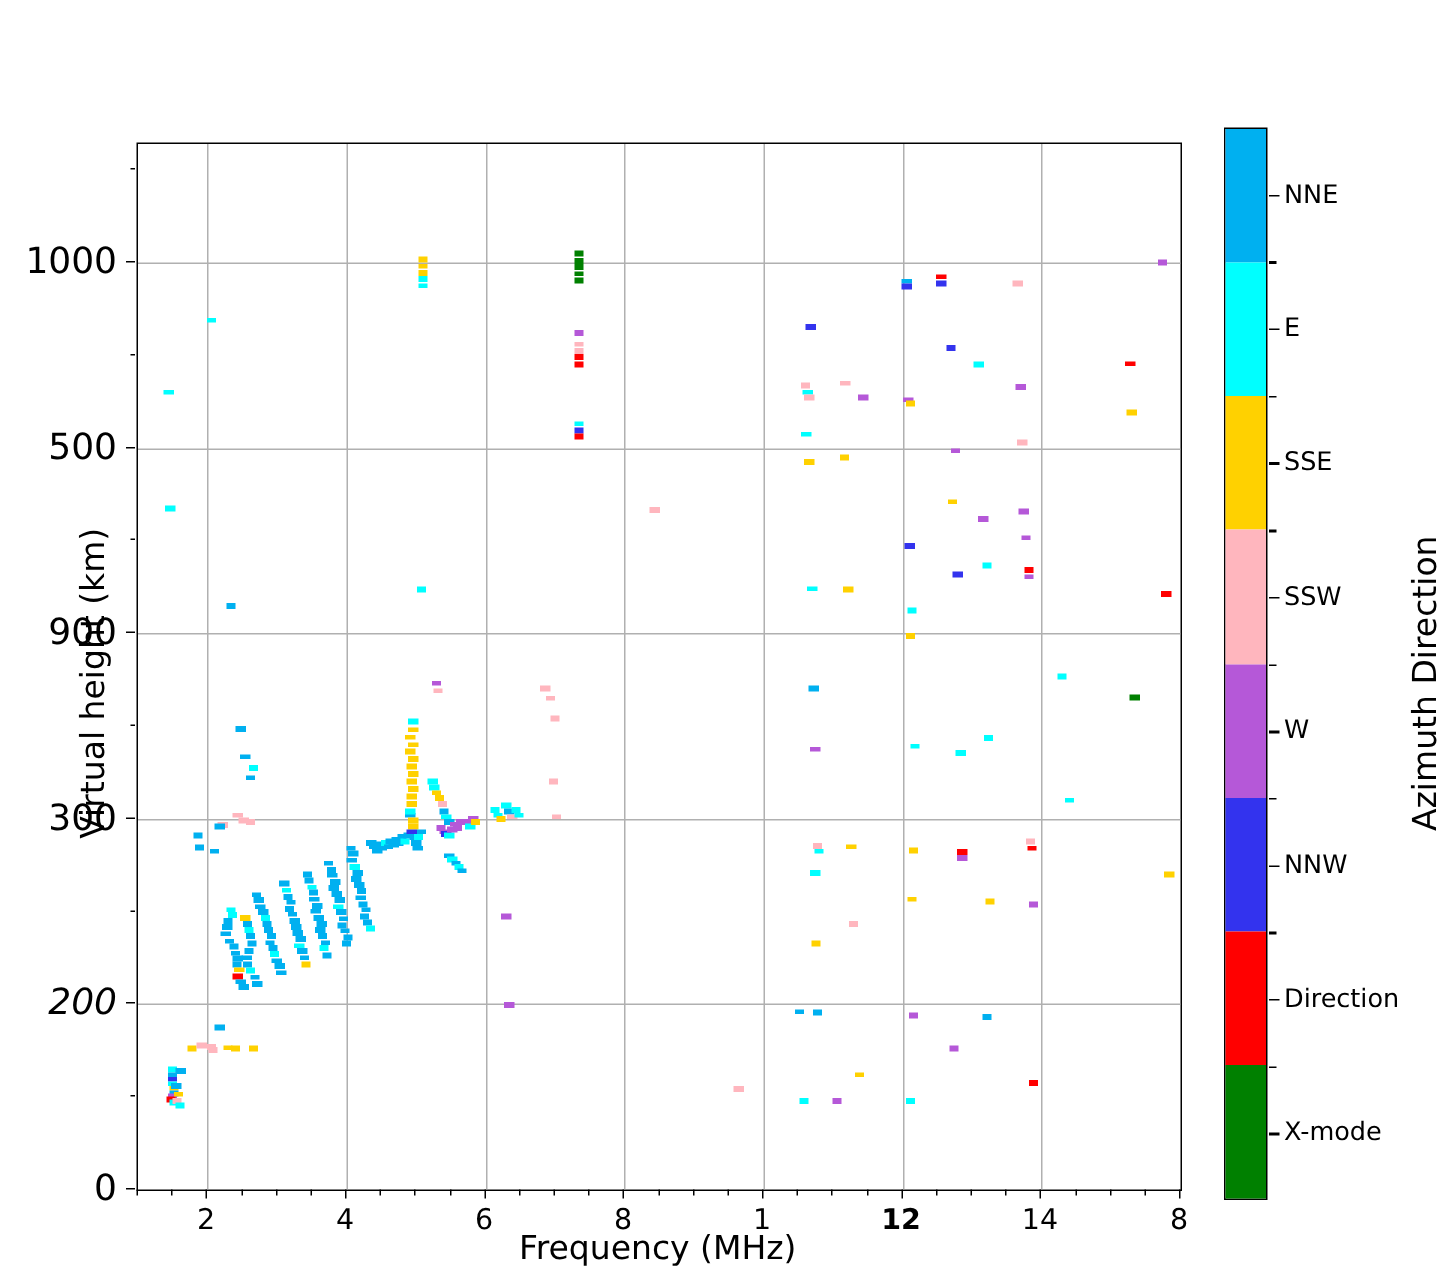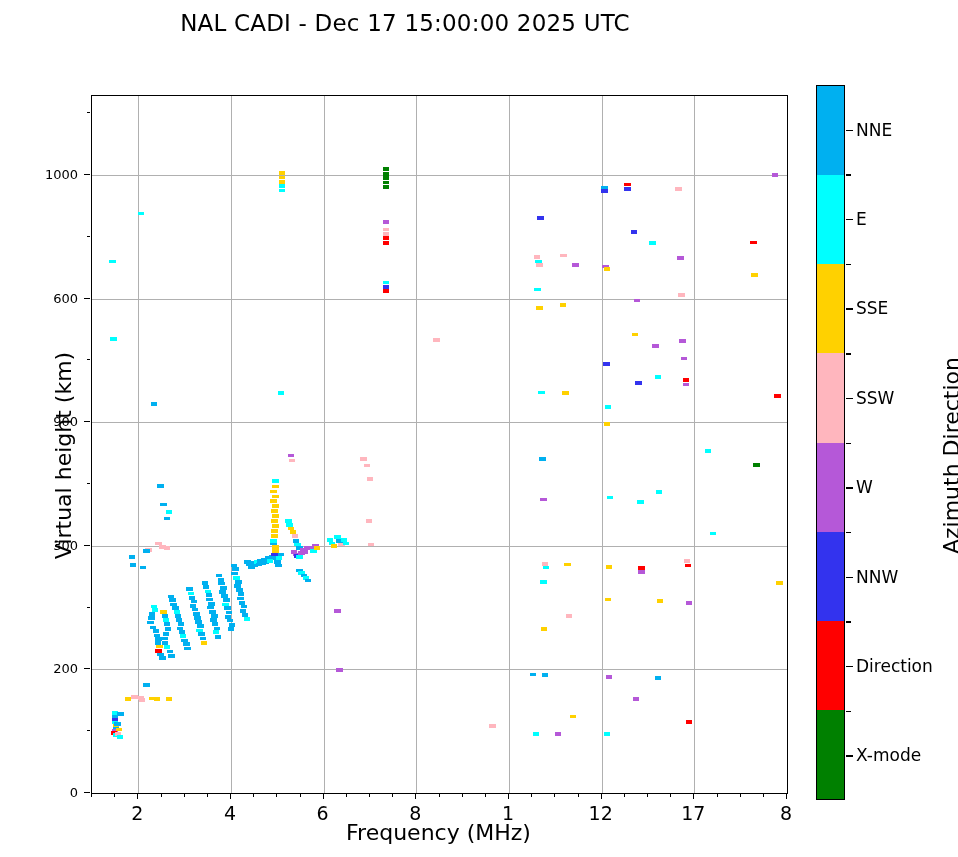--- a/index.html
+++ b/index.html
@@ -84,21 +84,21 @@
   .tick-y.minor { width: 3.5px; }
   .ticklabel-x {
     position: absolute;
     font-size: 19px;
     text-align: center;
     transform: translateX(-50%);
     white-space: nowrap;
   }
   .ticklabel-y {
     position: absolute;
-    font-size: 13px;
+    font-size: 24px;
     text-align: right;
     transform: translateY(-50%);
     white-space: nowrap;
   }
   #xlabel {
     position: absolute;
     left: 91px;
     top: 820px;
     width: 695px;
     text-align: center;
@@ -151,21 +151,20 @@
     font-size: 22px;
     transform: rotate(-90deg);
     transform-origin: 50% 50%;
   }
 </style>
 </head>
 <body>
 
 <div id="root">
 
-  <div id="chart-title">NAL CADI - Dec 17 15:00:00 2025 UTC</div>
 
   <div id="plot-area">
     <div id="grid-layer">
         <div class="gridline-v" style="left: 46.3333px;"></div>
         <div class="gridline-v" style="left: 139px;"></div>
         <div class="gridline-v" style="left: 231.667px;"></div>
         <div class="gridline-v" style="left: 324.333px;"></div>
         <div class="gridline-v" style="left: 417px;"></div>
         <div class="gridline-v" style="left: 509.667px;"></div>
         <div class="gridline-v" style="left: 602.333px;"></div>
@@ -487,23 +486,23 @@
       <div class="ticklabel-x" style="left: 137.333px; top: 802px;">2</div>
       <div class="tick-x" style="left: 230px; top: 793px;"></div>
       <div class="ticklabel-x" style="left: 230px; top: 802px;">4</div>
       <div class="tick-x" style="left: 322.667px; top: 793px;"></div>
       <div class="ticklabel-x" style="left: 322.667px; top: 802px;">6</div>
       <div class="tick-x" style="left: 415.333px; top: 793px;"></div>
       <div class="ticklabel-x" style="left: 415.333px; top: 802px;">8</div>
       <div class="tick-x" style="left: 508px; top: 793px;"></div>
       <div class="ticklabel-x" style="left: 508px; top: 802px;">1</div>
       <div class="tick-x" style="left: 600.667px; top: 793px;"></div>
-      <div class="ticklabel-x" style="left: 600.667px; top: 802px;">12</div>
+      <div class="ticklabel-x" style="left: 600.667px; top: 802px; font-weight: bold;">12</div>
       <div class="tick-x" style="left: 693.333px; top: 793px;"></div>
-      <div class="ticklabel-x" style="left: 693.333px; top: 802px;">17</div>
+      <div class="ticklabel-x" style="left: 693.333px; top: 802px;">14</div>
       <div class="tick-x" style="left: 786px; top: 793px;"></div>
       <div class="ticklabel-x" style="left: 786px; top: 802px;">8</div>
       <div class="tick-x minor" style="left: 91px; top: 793px;"></div>
       <div class="tick-x minor" style="left: 114.167px; top: 793px;"></div>
       <div class="tick-x minor" style="left: 160.5px; top: 793px;"></div>
       <div class="tick-x minor" style="left: 183.667px; top: 793px;"></div>
       <div class="tick-x minor" style="left: 206.833px; top: 793px;"></div>
       <div class="tick-x minor" style="left: 253.167px; top: 793px;"></div>
       <div class="tick-x minor" style="left: 276.333px; top: 793px;"></div>
       <div class="tick-x minor" style="left: 299.5px; top: 793px;"></div>
@@ -518,27 +517,27 @@
       <div class="tick-x minor" style="left: 577.5px; top: 793px;"></div>
       <div class="tick-x minor" style="left: 623.833px; top: 793px;"></div>
       <div class="tick-x minor" style="left: 647px; top: 793px;"></div>
       <div class="tick-x minor" style="left: 670.167px; top: 793px;"></div>
       <div class="tick-x minor" style="left: 716.5px; top: 793px;"></div>
       <div class="tick-x minor" style="left: 739.667px; top: 793px;"></div>
       <div class="tick-x minor" style="left: 762.833px; top: 793px;"></div>
       <div class="tick-y" style="left: 84px; top: 792px;"></div>
       <div class="ticklabel-y" style="left: 13px; width: 65px; top: 792px;">0</div>
       <div class="tick-y" style="left: 84px; top: 668.418px;"></div>
-      <div class="ticklabel-y" style="left: 13px; width: 65px; top: 668.418px;">200</div>
+      <div class="ticklabel-y" style="left: 13px; width: 65px; top: 668.418px; font-style: italic;">200</div>
       <div class="tick-y" style="left: 84px; top: 544.837px;"></div>
       <div class="ticklabel-y" style="left: 13px; width: 65px; top: 544.837px;">300</div>
       <div class="tick-y" style="left: 84px; top: 421.255px;"></div>
       <div class="ticklabel-y" style="left: 13px; width: 65px; top: 421.255px;">900</div>
       <div class="tick-y" style="left: 84px; top: 297.674px;"></div>
-      <div class="ticklabel-y" style="left: 13px; width: 65px; top: 297.674px;">600</div>
+      <div class="ticklabel-y" style="left: 13px; width: 65px; top: 297.674px;">500</div>
       <div class="tick-y" style="left: 84px; top: 174.092px;"></div>
       <div class="ticklabel-y" style="left: 13px; width: 65px; top: 174.092px;">1000</div>
       <div class="tick-y minor" style="left: 86.5px; top: 730.209px;"></div>
       <div class="tick-y minor" style="left: 86.5px; top: 606.628px;"></div>
       <div class="tick-y minor" style="left: 86.5px; top: 483.046px;"></div>
       <div class="tick-y minor" style="left: 86.5px; top: 359.465px;"></div>
       <div class="tick-y minor" style="left: 86.5px; top: 235.883px;"></div>
       <div class="tick-y minor" style="left: 86.5px; top: 112.301px;"></div>
     </div>
 

